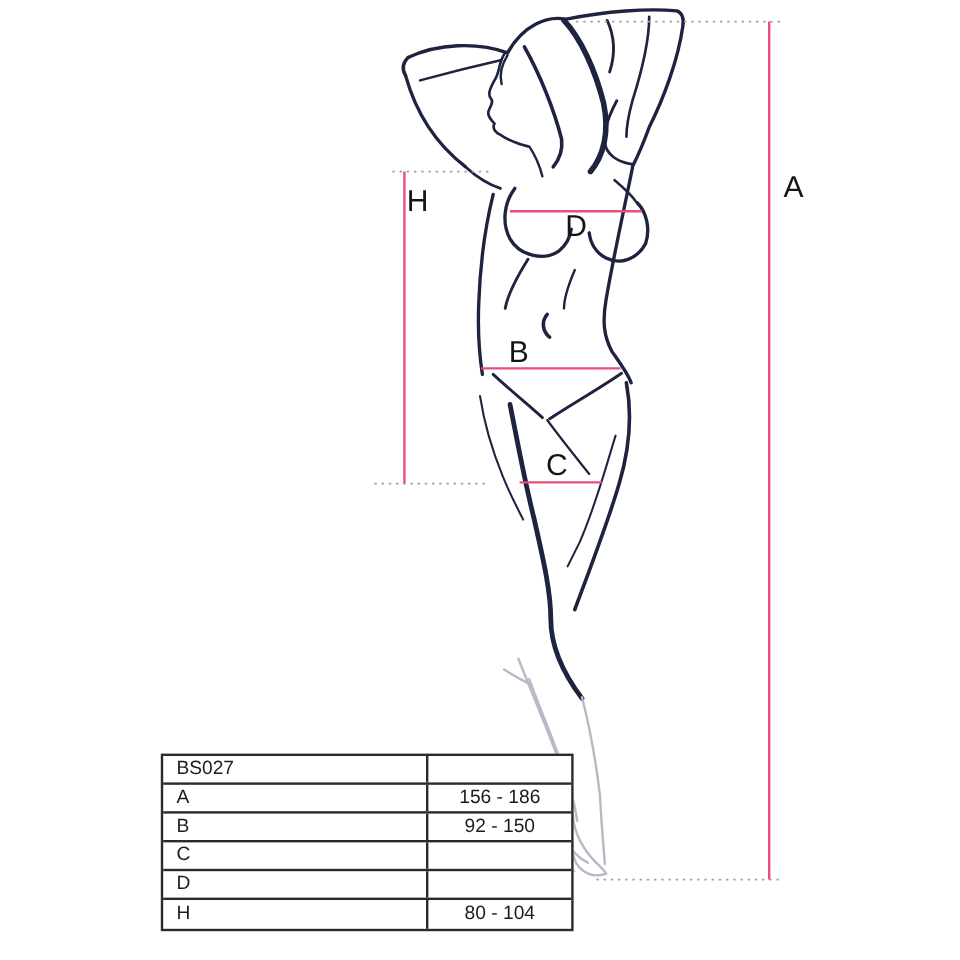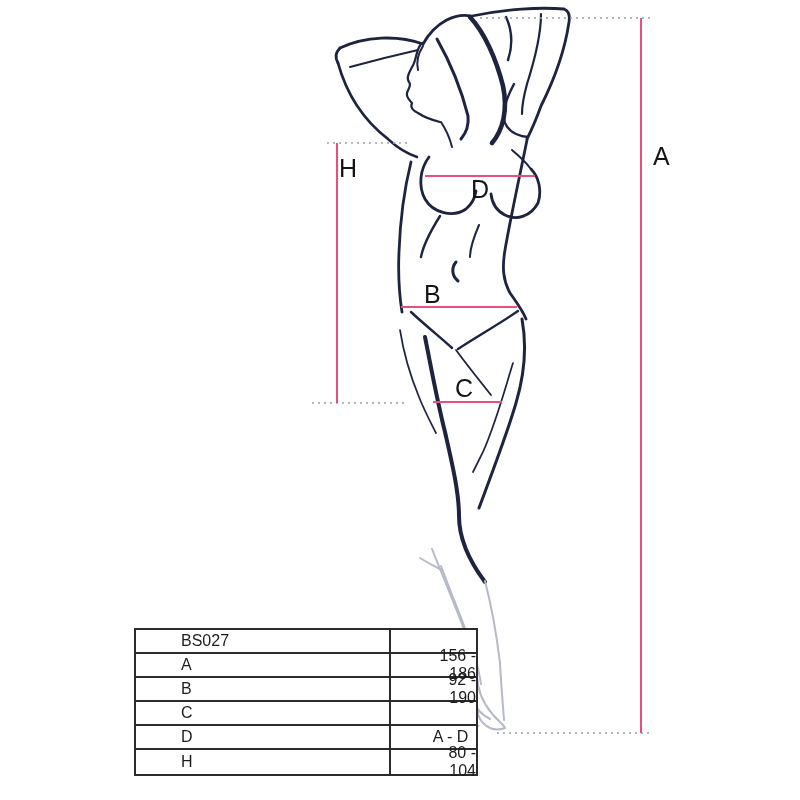--- a/index.html
+++ b/index.html
@@ -22,21 +22,21 @@
   .label-c{left:455px;top:376px}
 
   
   .size-table {
     position:absolute; left:134px; top:628px; width:344px;
     border:2px solid #2b2b2b; background:#ffffff;
     font-size:16px; color:#1c1c1c;
   }
   .t-row { display:flex; height:24px; border-bottom:2px solid #2b2b2b; }
   .t-row:last-child { border-bottom:none; }
-  .t-cell { display:flex; align-items:center;margin-left:34px; }
+  .t-cell { display:flex; align-items:center; }
   .t-label {
     width:221px; padding-left:11px; border-right:2px solid #2b2b2b;
   }
   .t-value { flex:1; justify-content:center;text-align:right; }
 </style>
 </head>
 <body>
 
 <div class="canvas">
 
@@ -119,28 +119,27 @@
     <div class="t-row">
       <div class="t-cell t-label">BS027</div>
       <div class="t-cell t-value"></div>
     </div>
     <div class="t-row">
       <div class="t-cell t-label">A</div>
       <div class="t-cell t-value">156 - 186</div>
     </div>
     <div class="t-row">
       <div class="t-cell t-label">B</div>
-      <div class="t-cell t-value">92 - 190</div>
+      <div class="t-cell t-value">92 - 150</div>
     </div>
     <div class="t-row">
       <div class="t-cell t-label">C</div>
     </div>
     <div class="t-row">
       <div class="t-cell t-label">D</div>
-      <div class="t-cell t-value">A - D</div>
     </div>
     <div class="t-row">
       <div class="t-cell t-label">H</div>
       <div class="t-cell t-value">80 - 104</div>
     </div>
   </div>
 
 </div>
 
 </body></html>

